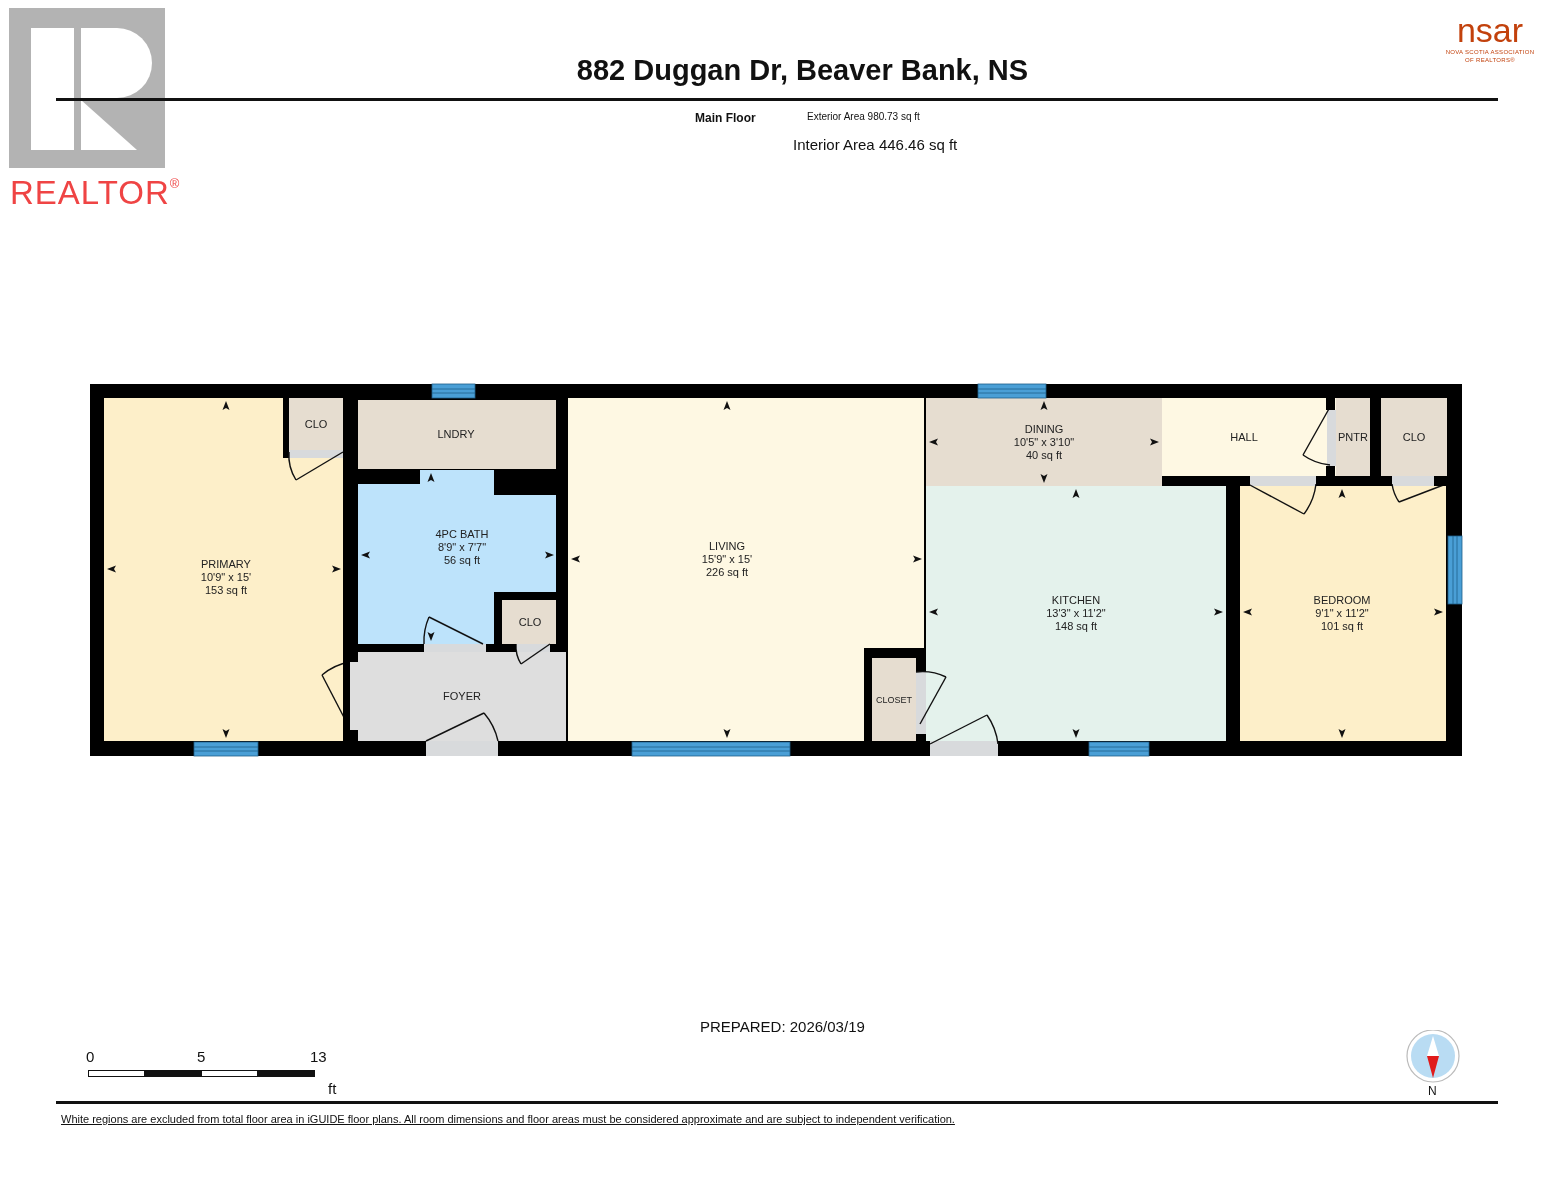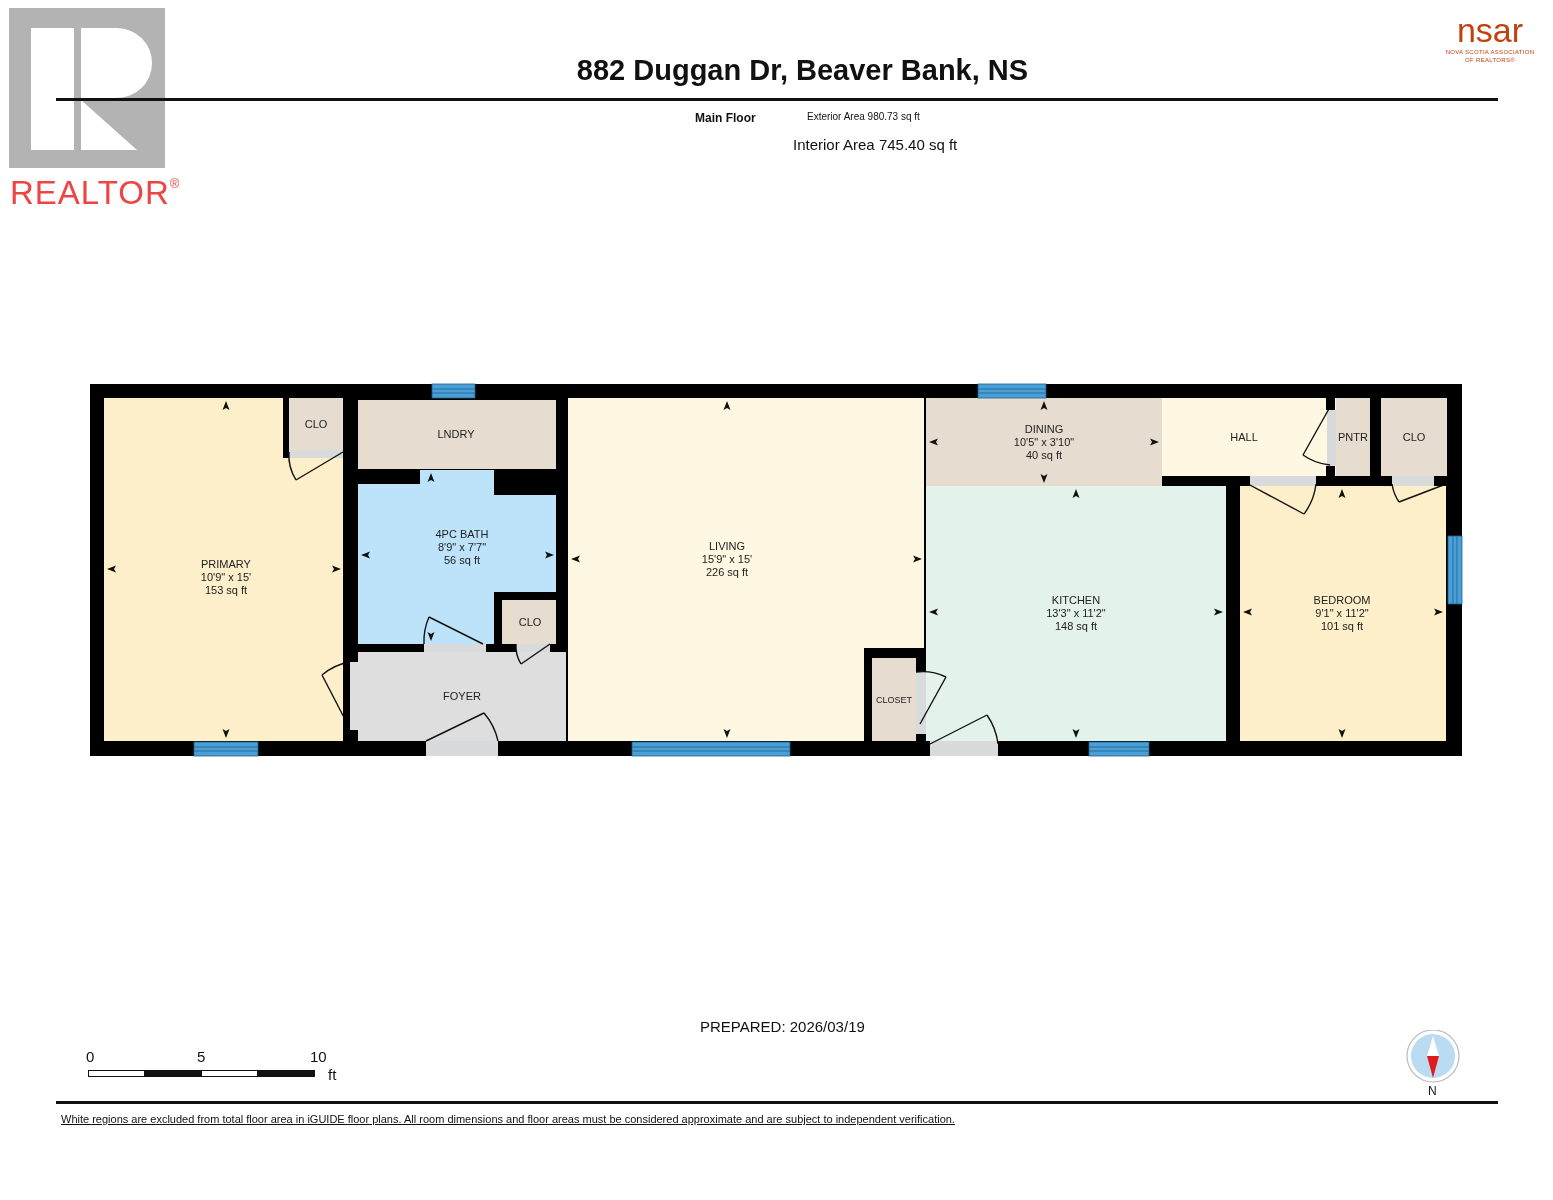--- a/index.html
+++ b/index.html
@@ -45,21 +45,21 @@
 <div class="abs rule-top"></div>
 
 <div class="abs nsar">
   <div class="big">nsar</div>
   <div class="small">NOVA SCOTIA ASSOCIATION</div>
   <div class="small">OF REALTORS®</div>
 </div>
 
 <div class="abs floor-label">Main Floor</div>
 <div class="abs area-ext">Exterior Area 980.73 sq ft</div>
-<div class="abs area-int">Interior Area 745.40 sq ft</div>
+<div class="abs area-int">Interior Area 446.46 sq ft</div>
 
 <svg class="plan" width="1553" height="1200" viewBox="0 0 1553 1200">
   <defs>
     <g id="arrow-up">
         <path d="M0 -5 L-3.5 4 L0 2 L3.5 4 Z" fill="#111"></path>
       </g>
   </defs>
 
   <rect x="90" y="384" width="1372" height="372" fill="#000"></rect>
 
@@ -215,26 +215,26 @@
     <text x="1076" y="630">148 sq ft</text>
     <text x="1342" y="604">BEDROOM</text>
     <text x="1342" y="617">9'1" x 11'2"</text>
     <text x="1342" y="630">101 sq ft</text>
   </g>
 </svg>
 
 <div class="abs scale">
   <span class="scale-lbl" style="left:0">0</span>
   <span class="scale-lbl" style="left:111px">5</span>
-  <span class="scale-lbl" style="left:224px">10</span>
+  <span class="scale-lbl" style="left:224px">13</span>
   <div class="scale-bar" style="left:2px;width:58px;background:#fff"></div>
   <div class="scale-bar" style="left:58px;width:58px;background:#111"></div>
   <div class="scale-bar" style="left:115px;width:57px;background:#fff"></div>
   <div class="scale-bar" style="left:171px;width:58px;background:#111"></div>
-  <span class="scale-lbl" style="left:242px;top:18px">ft</span>
+  <span class="scale-lbl" style="left:242px;top:32px">ft</span>
 </div>
 
 <div class="abs prepared">PREPARED: 2026/03/19</div>
 
 <div class="abs compass">
   <svg width="58" height="70" viewBox="0 0 58 70">
     <circle cx="28" cy="26" r="26" fill="#fff" stroke="#bbb" stroke-width="1.2"></circle>
     <circle cx="28" cy="26" r="22" fill="#b9dcf3"></circle>
     <path d="M28 6 L22 26 L34 26 Z" fill="#fff"></path>
     <path d="M22 26 L28 48 L34 26 Z" fill="#e01b1b"></path>

